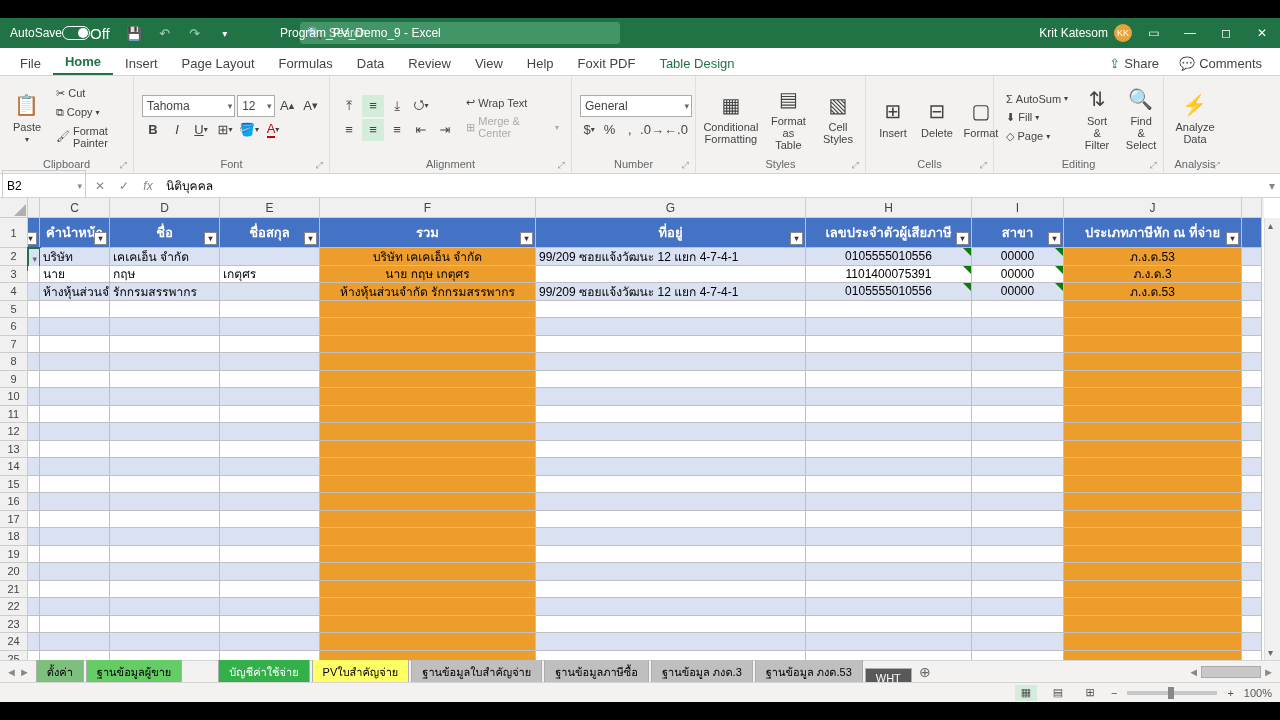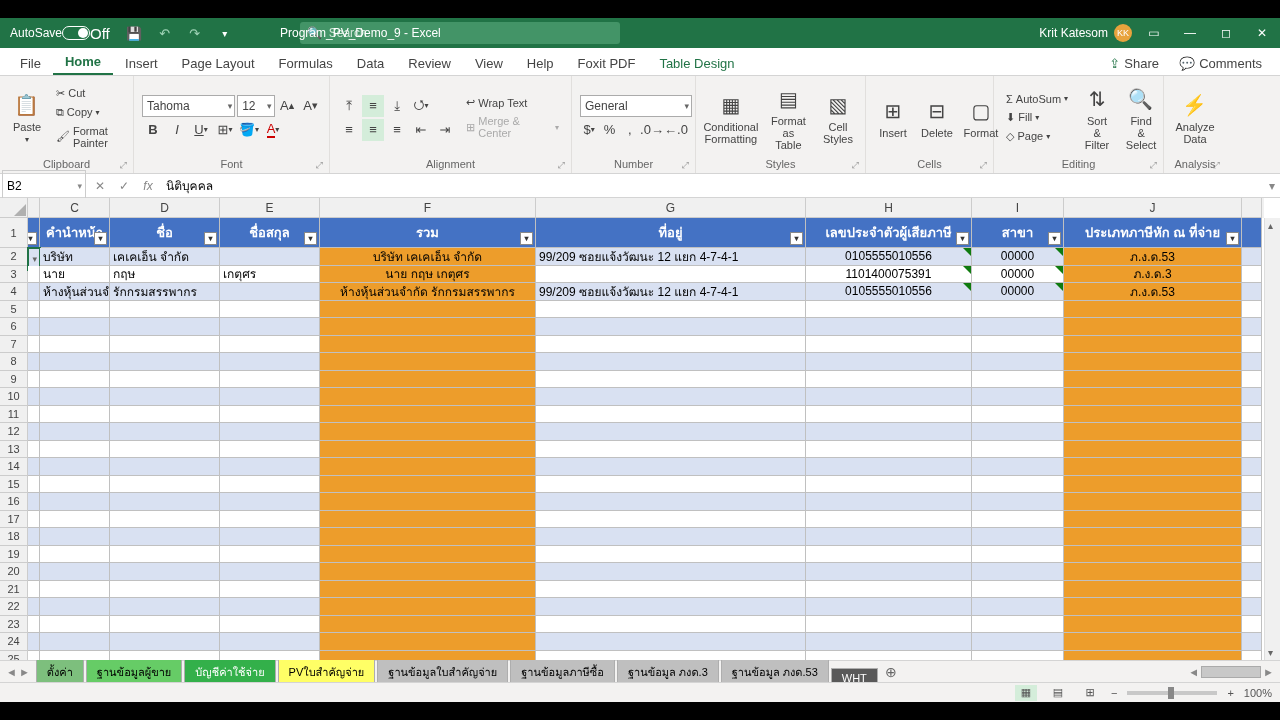--- a/index.html
+++ b/index.html
@@ -73,21 +73,21 @@
 .vscroll { position:absolute; top:20px; right:0; width:16px; bottom:0; background:#f0f0f0; border-left:1px solid #ddd; }
 .vscroll::before { content:"▴"; position:absolute; top:2px; left:3px; font-size:10px; color:#666; }
 .vscroll::after { content:"▾"; position:absolute; bottom:2px; left:3px; font-size:10px; color:#666; }
 
 
 .sheettabs { height:22px; background:#f3f2f1; border-top:1px solid #d4d4d4; display:flex; align-items:center; font-size:11px; }
 .stnav { display:flex; padding:0 6px; gap:2px; color:#888; }
 .stab { padding:3px 10px; border:1px solid #aeaeae; background:#fff; margin-right:2px; cursor:pointer; }
 .stab.g1 { background:#7dbf7d; }
 .stab.g2 { background:#66cc66; }
-.stab.g3 { background:#33b04a; color:#fff; }
+.stab.g3 { background:#33b04a; color:#fff;margin-left:34px; }
 .stab.yl { background:#ffff66; }
 .stab.gr { background:#bfbfbf; }
 .stab.dk { background:#595959; color:#fff;margin-top:12px; }
 .addsheet { width:22px; text-align:center; color:#666; font-size:14px; }
 .hscroll-area { flex:1; display:flex; justify-content:flex-end; align-items:center; padding-right:6px; gap:2px; color:#888; }
 .hscroll-area .bar { width:60px; height:12px; background:#c8c8c8; border:1px solid #aaa; }
 
 
 .status { height:20px; background:#f3f2f1; border-top:1px solid #d4d4d4; display:flex; align-items:center; justify-content:flex-end; font-size:11px; color:#555; padding:0 8px; gap:10px; }
 .viewbtn { width:22px; height:16px; display:flex; align-items:center; justify-content:center; border:1px solid transparent; }

